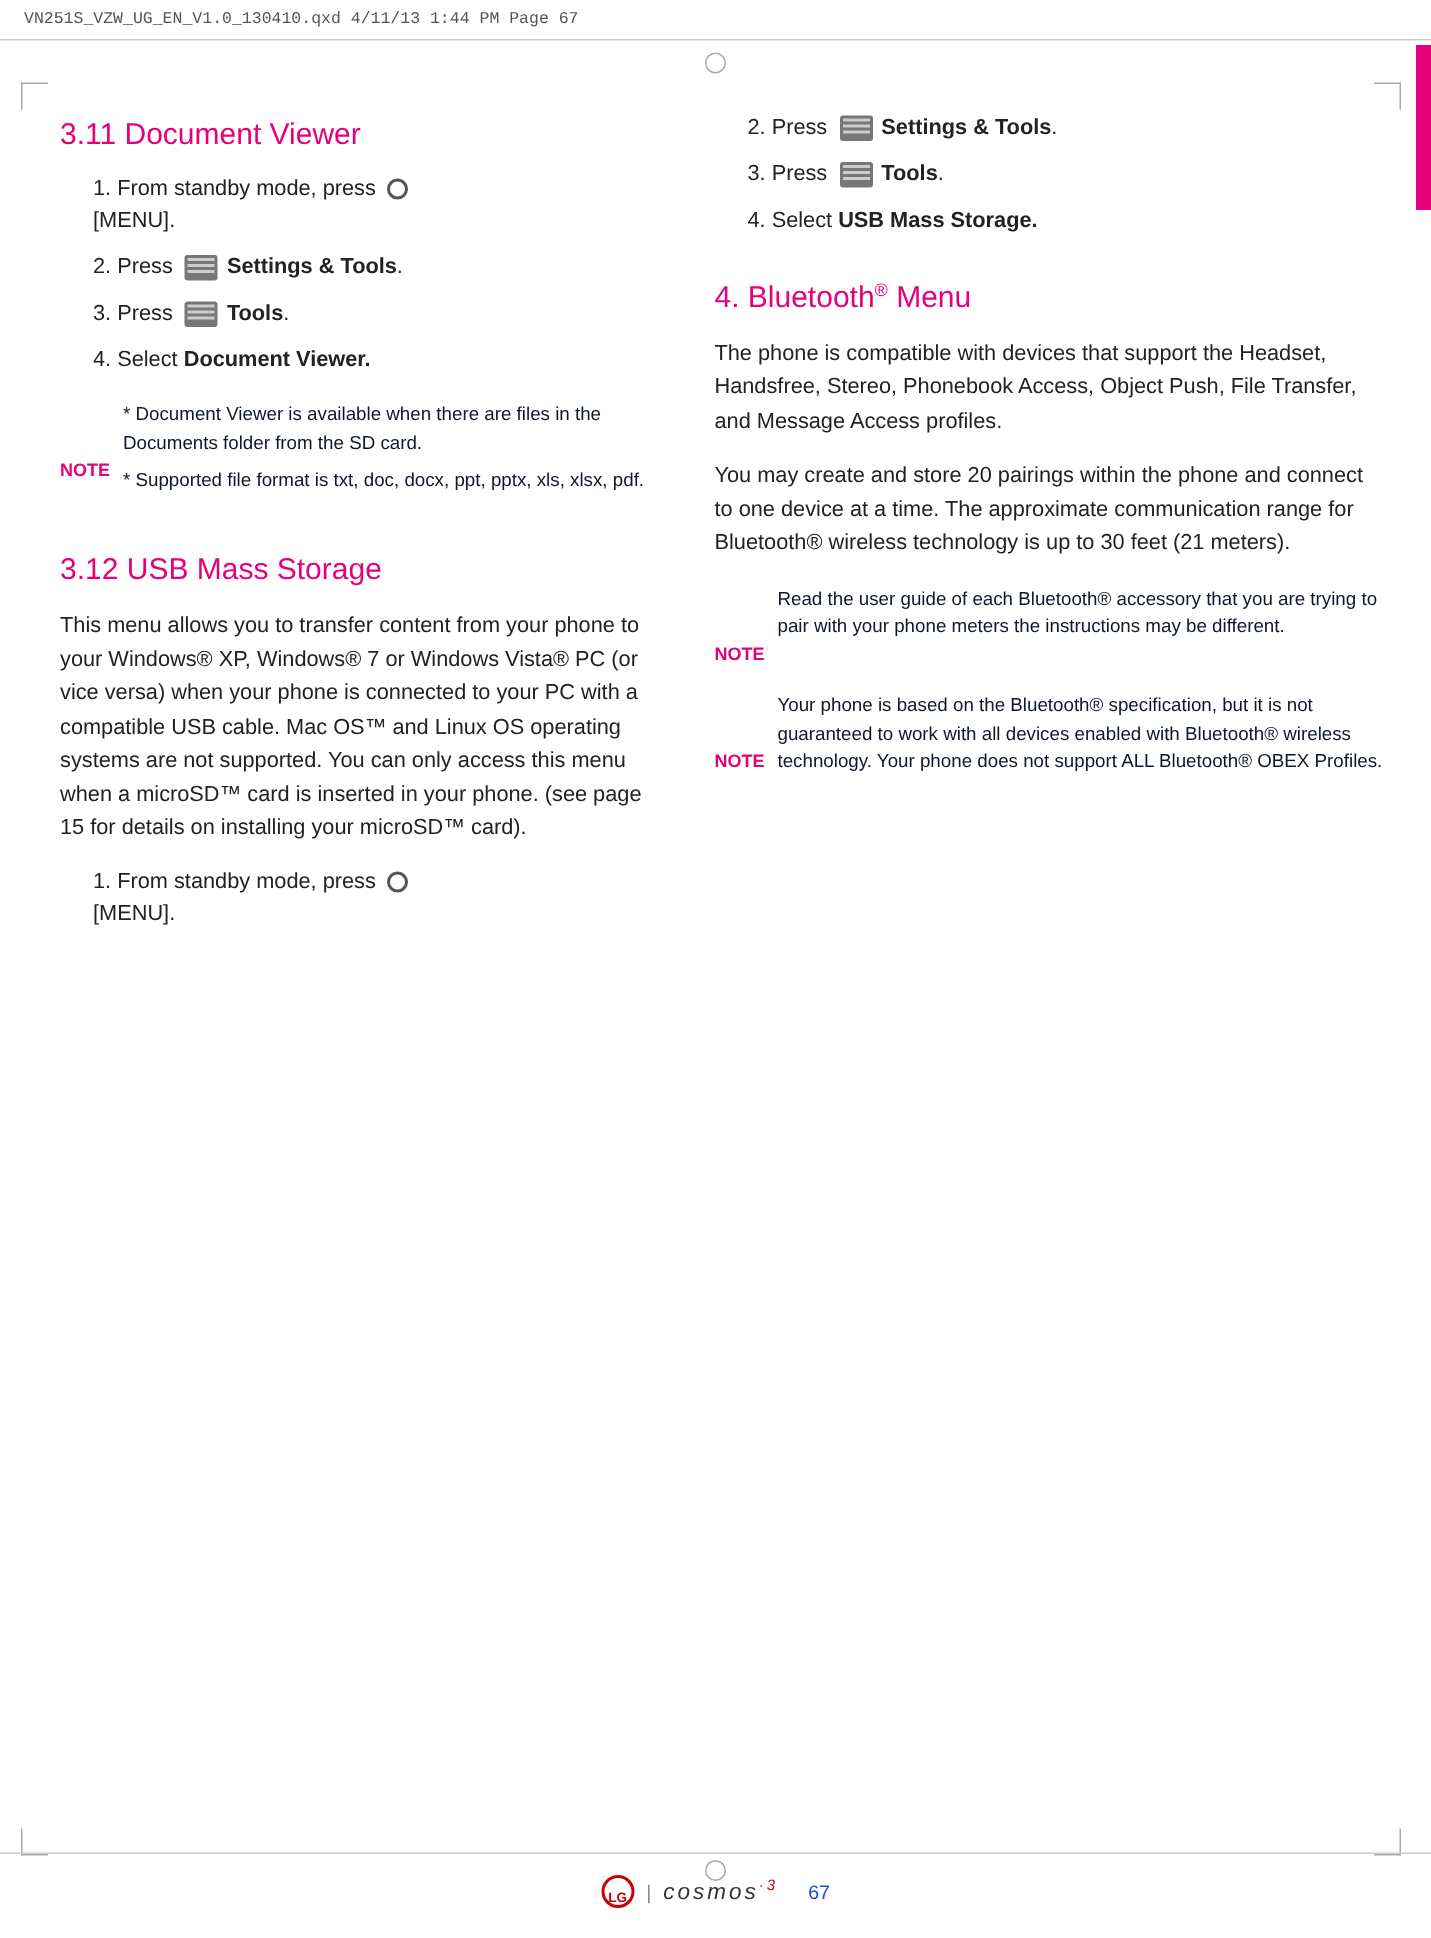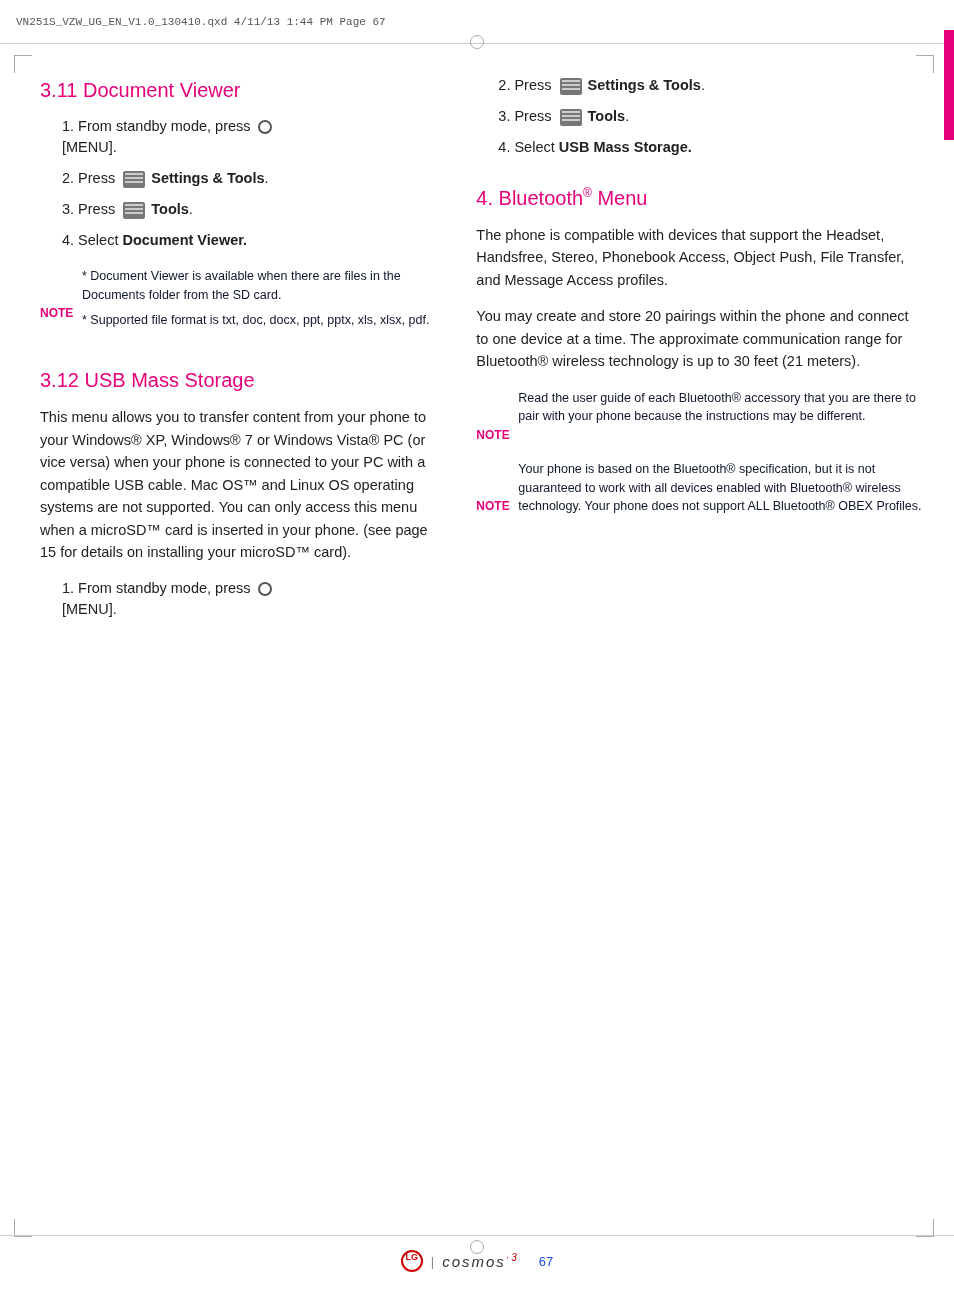--- a/index.html
+++ b/index.html
@@ -11,21 +11,21 @@
       font-family: Arial, Helvetica, sans-serif;
       font-size: 15px;
       color: #222222;
       position: relative;
       overflow-x: hidden;
     }
 
     
     .header-bar {
       width: 100%;
-      height: 44px;
+      height: 27px;
       border-bottom: 1px solid #cccccc;
       display: flex;
       align-items: center;
       padding: 0 16px;
       font-size: 11px;
       color: #555;
       font-family: 'Courier New', monospace;
     }
 
     
@@ -185,21 +185,21 @@
       font-size: 13px;
       color: #1d4ed8;
     }
 
     .lg-circle {
       width: 22px;
       height: 22px;
       border-radius: 50%;
       border: 2px solid #cc0000;
       display: inline-flex;
-      align-items: flex-start;
+      align-items: flex-end;
       justify-content: center;
       font-size: 9px;
       font-weight: bold;
       color: #cc0000;
     }
 
     .cosmos-text {
       font-size: 15px;
       letter-spacing: 2px;
       color: #333;
@@ -370,21 +370,21 @@
       <span>4. Bluetooth</span><span style="font-size:12px;vertical-align:super;">®</span><span> Menu</span>
     </h2>
 
     <p class="body-para">The phone is compatible with devices that support the Headset, Handsfree, Stereo, Phonebook Access, Object Push, File Transfer, and Message Access profiles.</p>
 
     <p class="body-para">You may create and store 20 pairings within the phone and connect to one device at a time. The approximate communication range for Bluetooth® wireless technology is up to 30 feet (21 meters).</p>
 
     <div class="note-block">
       <span class="note-label">NOTE</span>
       <div class="note-text">
-        <p>Read the user guide of each Bluetooth® accessory that you are there to pair with your phone because the instructions may be  different.</p>
+        <p>Read the user guide of each Bluetooth® accessory that you are trying to pair with your phone meters the instructions may be  different.</p>
       </div>
     </div>
 
     <div class="note-block">
       <span class="note-label">NOTE</span>
       <div class="note-text">
         <p>Your phone is based on the Bluetooth® specification, but it is not guaranteed to work with all devices enabled with Bluetooth® wireless technology. Your phone does not support ALL Bluetooth® OBEX Profiles.</p>
       </div>
     </div>
 

